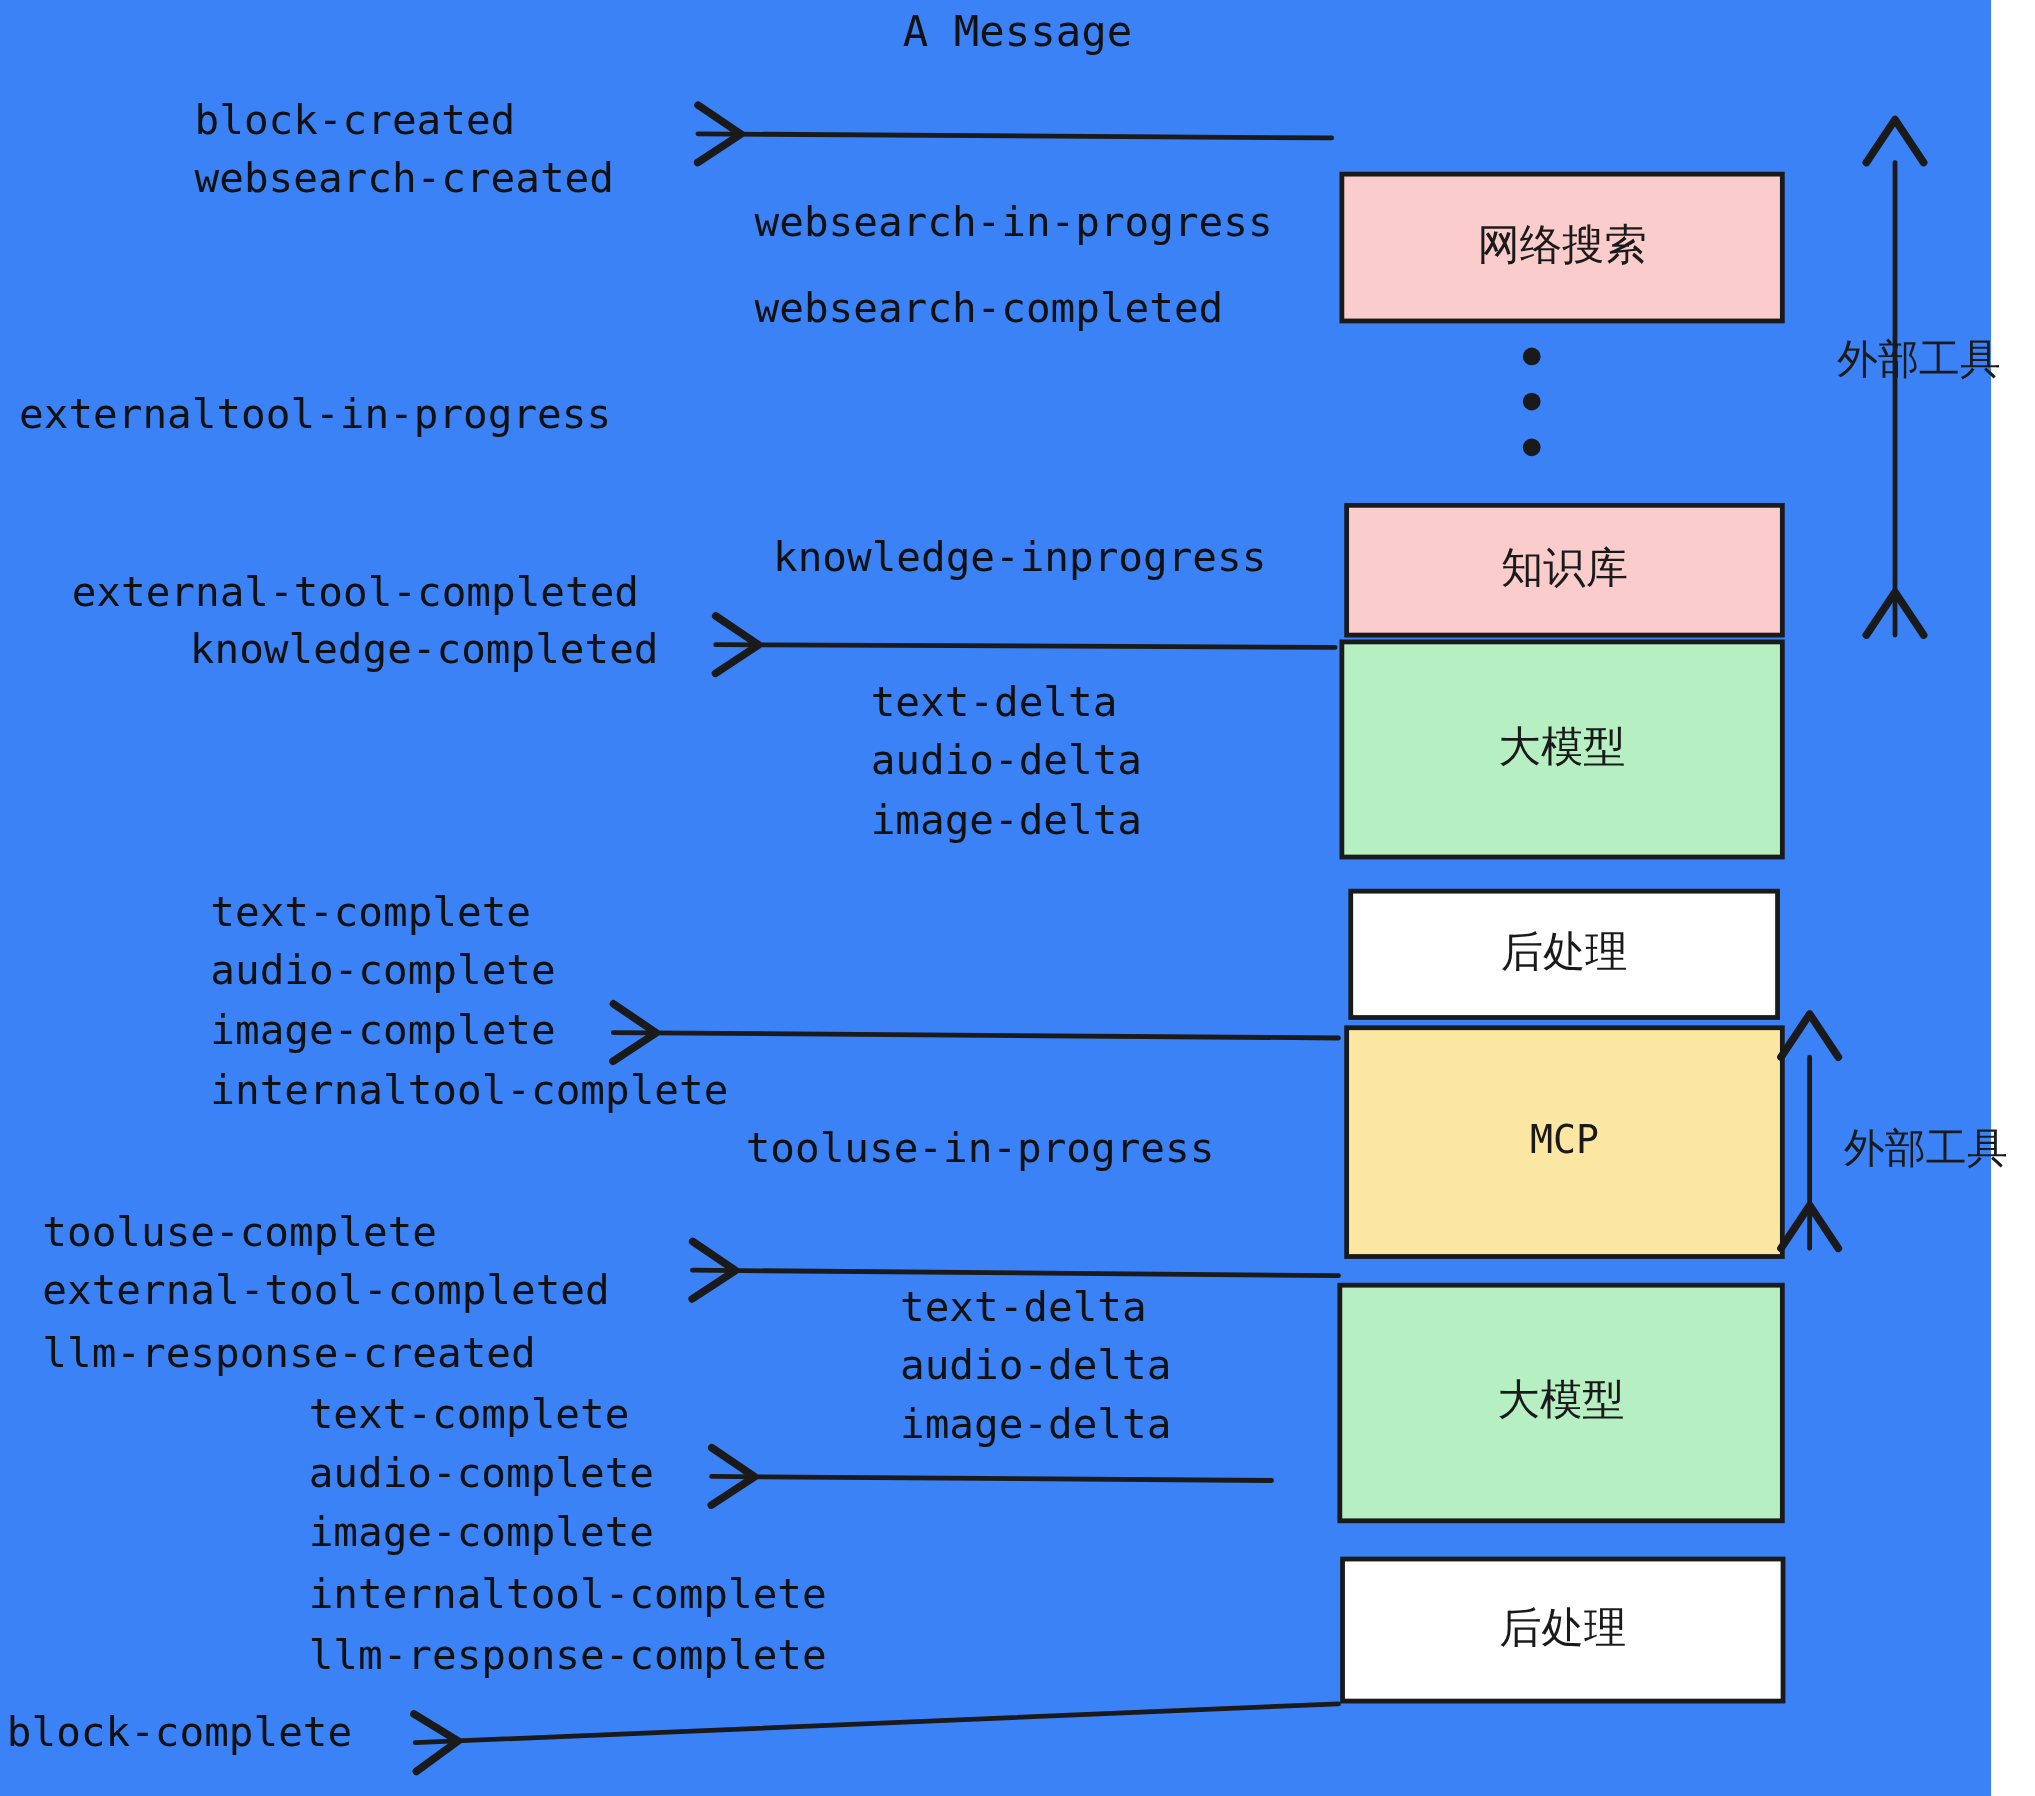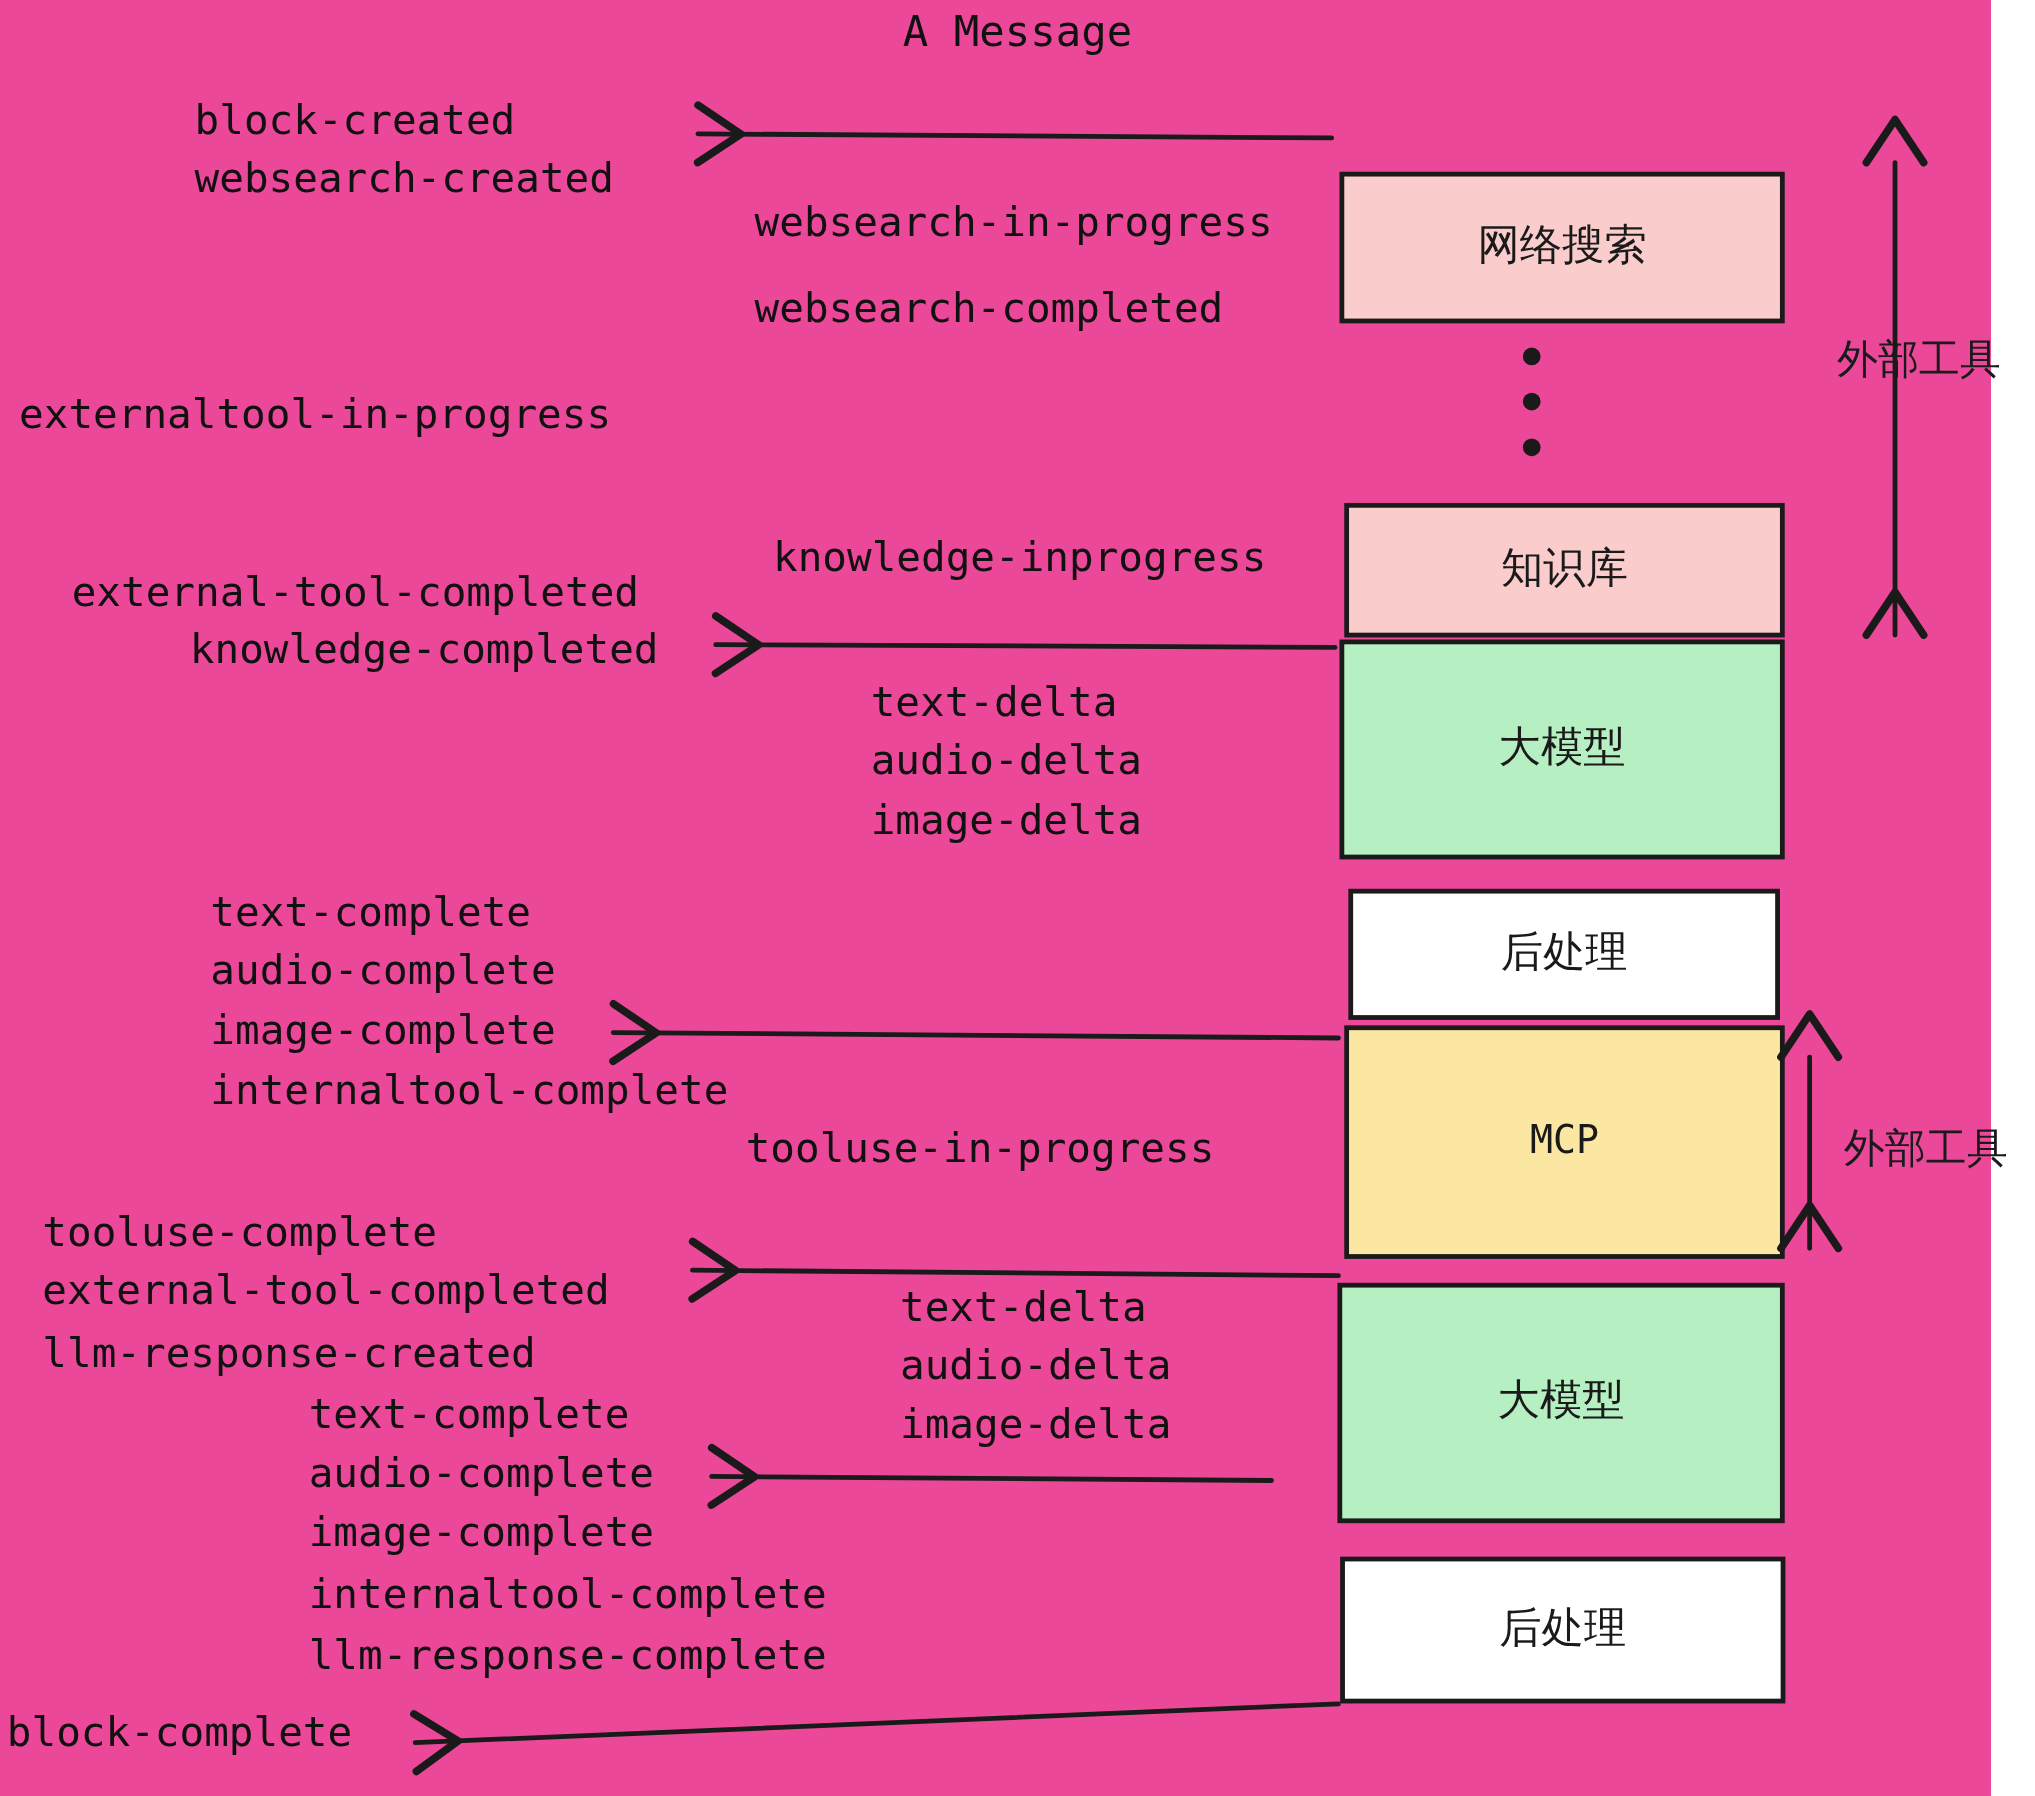--- a/index.html
+++ b/index.html
@@ -1,18 +1,18 @@
 <!DOCTYPE html>
 <html style="font-size:11px"><head>
 <meta charset="utf-8">
 <style>
   html,body{margin:0;padding:0;background:#ffffff;}
   body{width:2035px;height:1796px;overflow:hidden;
        font-family:"DejaVu Sans",sans-serif;}
-  #stage{position:relative;width:1991px;height:1796px;background:#ec4899;}
+  #stage{position:relative;width:1991px;height:1796px;background:#3b82f6;}
   svg#canvas{position:absolute;left:0;top:0;width:2035px;height:1796px;}
 
   .evt{font-family:"DejaVu Sans Mono","Liberation Mono",monospace;
        font-size:60px;fill:#111111;dominant-baseline:middle;}
   .title{font-family:"DejaVu Sans Mono","Liberation Mono",monospace;
          font-size:62px;fill:#111111;text-anchor:middle;dominant-baseline:middle;}
   .boxlabel{font-family:"DejaVu Sans","Liberation Sans",sans-serif;
             font-size:62px;fill:#1a1a1a;text-anchor:middle;dominant-baseline:middle;}
   .boxlabel.mono{font-family:"DejaVu Sans Mono","Liberation Mono",monospace;font-size:56px;}
   .sidelabel{font-family:"DejaVu Sans","Liberation Sans",sans-serif;

